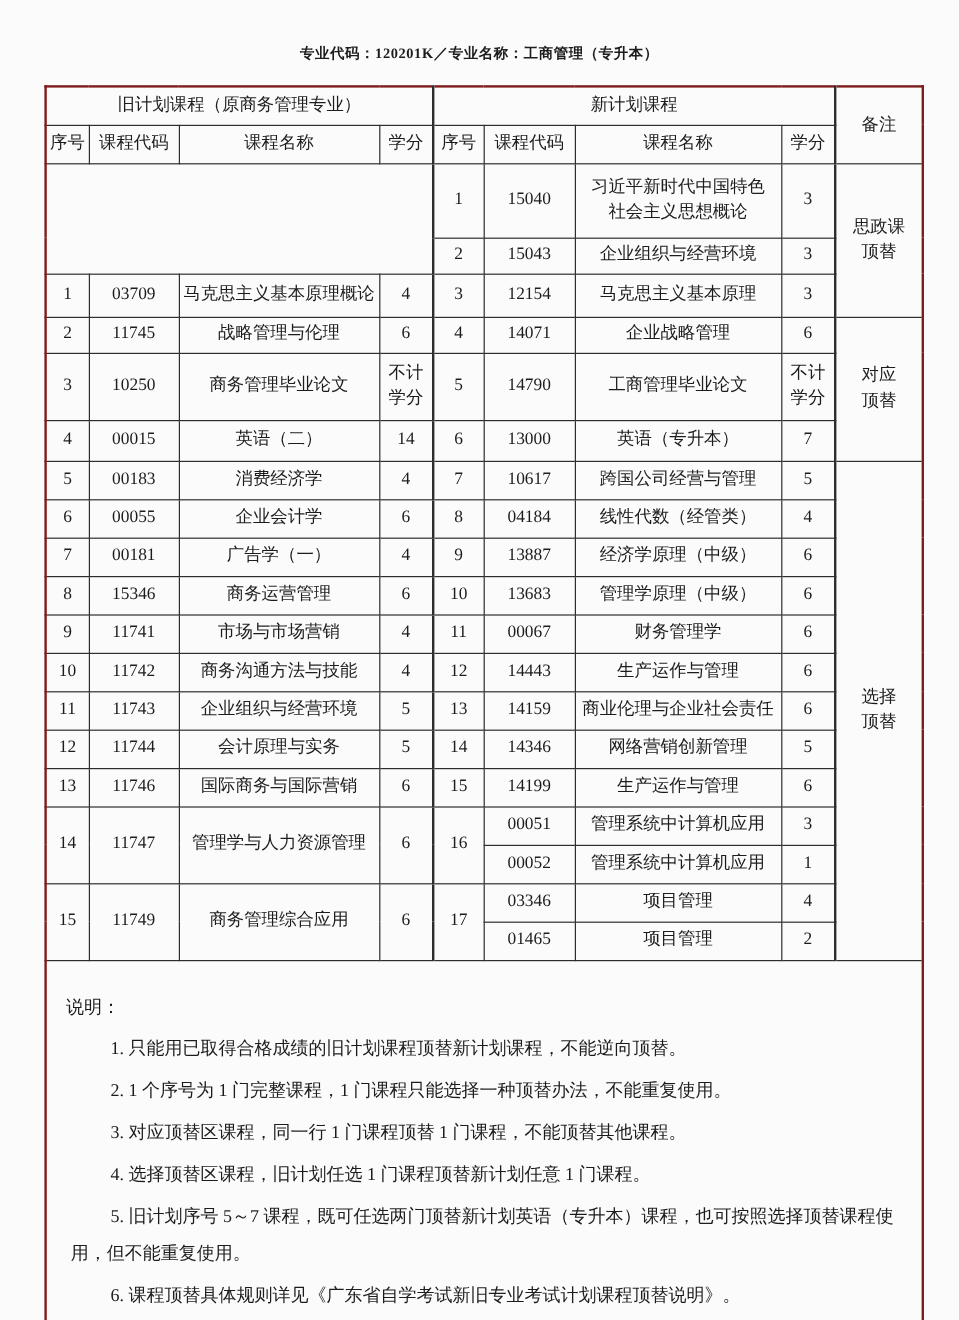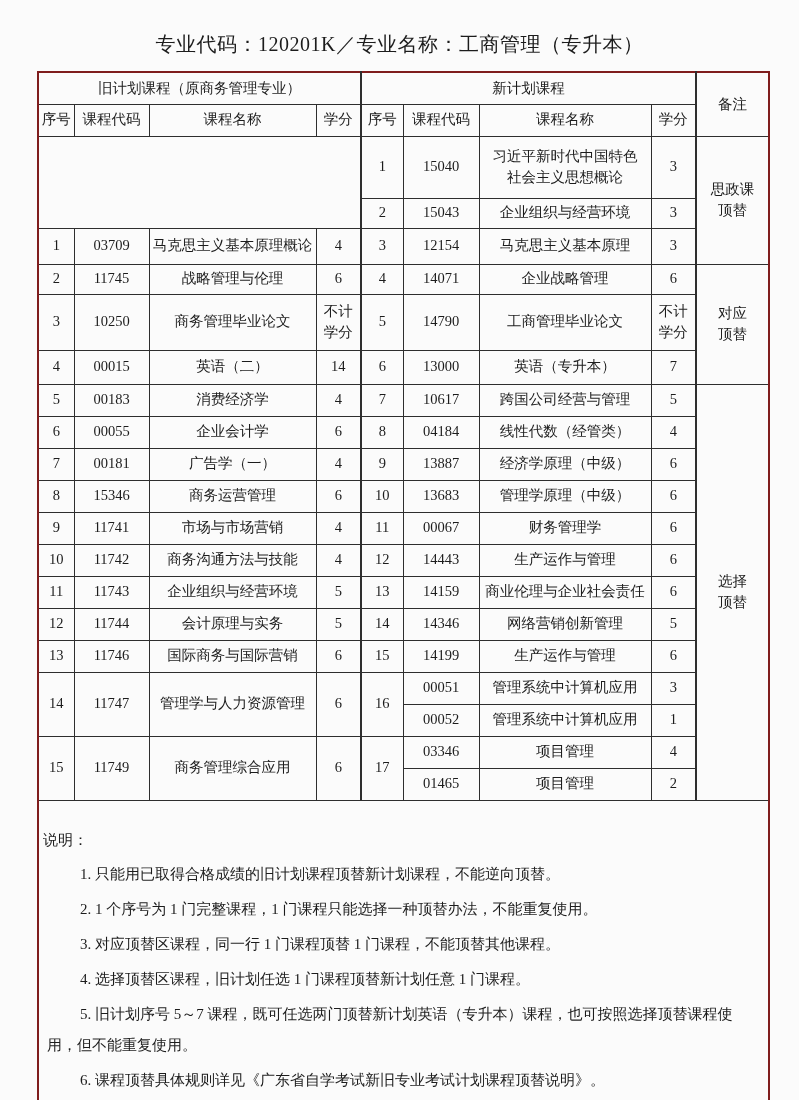--- a/index.html
+++ b/index.html
@@ -6,21 +6,21 @@
   html, body { margin: 0; padding: 0; }
   body {
     width: 799px; height: 1100px;
     background: #fbfbfb;
     color: #1c1c1c;
     font-family: "Liberation Serif", "DejaVu Serif", serif;
     overflow: hidden;
   }
   .titles { text-align: center; padding-top: 30px; }
   .title    { font-size: 17px; font-weight: bold; line-height: 26px; letter-spacing: 1px; }
-  .subtitle { font-size: 20px; font-weight: normal; line-height: 28px; letter-spacing: 0.5px; }
+  .subtitle { font-size: 12px; font-weight: bold; line-height: 28px; letter-spacing: 0.5px; }
 
   table.course-table {
     margin: 13px 0 0 37px;
     width: 731px;
     border-collapse: collapse;
     table-layout: fixed;
     border: 2px solid #7f1d1d;
   }
   .course-table th, .course-table td {
     border: 1px solid #2e2e2e;
@@ -41,21 +41,21 @@
   tr.r2 { height: 36px; }
   tr.r3 { height: 30px; }
   tr.r4 { height: 56px; }
   tr.r5 { height: 34px; }
   tr.rs { height: 32px; }
   tr.rnotes { height: 253px; }
 
   td.notes-cell {
     text-align: left;
     vertical-align: top;
-    padding: 24px 8px 0 4px;
+    padding: 24px 8px 0 16px;
     font-size: 15px;
   }
   .notes-cell .notes-label { line-height: 30px; }
   .notes-cell p { margin: 4px; text-indent: 2.2em; line-height: 31px; }
 </style>
 </head>
 <body>
 
 <div class="titles">
   <div class="subtitle">专业代码：120201K／专业名称：工商管理（专升本）</div>

